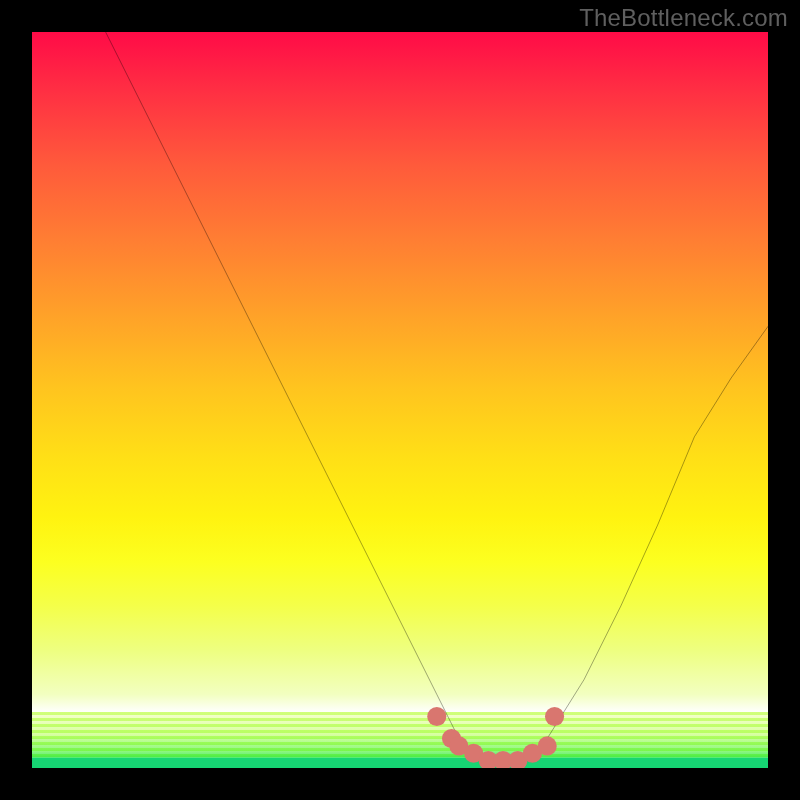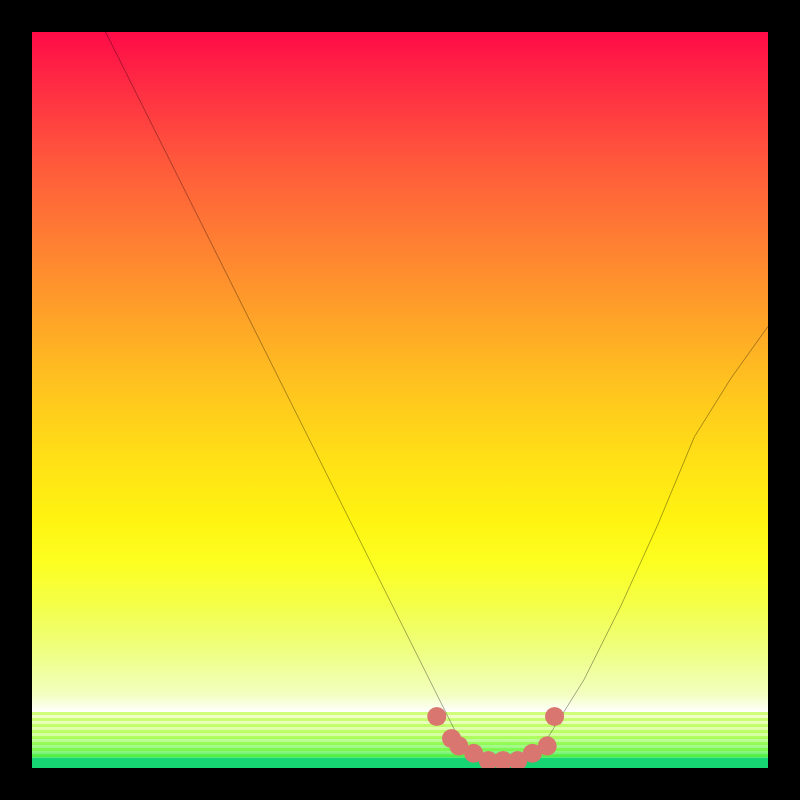--- a/index.html
+++ b/index.html
@@ -96,20 +96,21 @@
     position: absolute;
     inset: 0;
     width: 100%;
     height: 100%;
   }
 </style>
 </head>
 <body>
 
 <div class="frame">
+  <div class="watermark">TheBottleneck.com</div>
 
   <div class="plot-area">
     <div class="gradient"></div>
     <div class="striped"></div>
     <div class="green-edge"></div>
 
     <svg class="curve" viewBox="0 0 100 100" preserveAspectRatio="none">
       <polyline id="curve-path" fill="none" stroke="#000000" stroke-width="0.35" stroke-linejoin="round" stroke-linecap="round" vector-effect="non-scaling-stroke" points="10.00,0.00 15.00,10.00 20.00,20.00 25.00,30.00 30.00,40.00 35.00,50.00 40.00,60.00 45.00,70.00 50.00,80.00 55.00,90.00 58.00,96.00 60.00,98.00 62.00,99.00 64.00,99.00 66.00,99.00 68.00,98.00 70.00,96.00 75.00,88.00 80.00,78.00 85.00,67.00 90.00,55.00 95.00,47.00 100.00,40.00"></polyline>
       <g id="markers">
           <circle cx="55" cy="93" r="1.3" fill="#d9766f"></circle>

